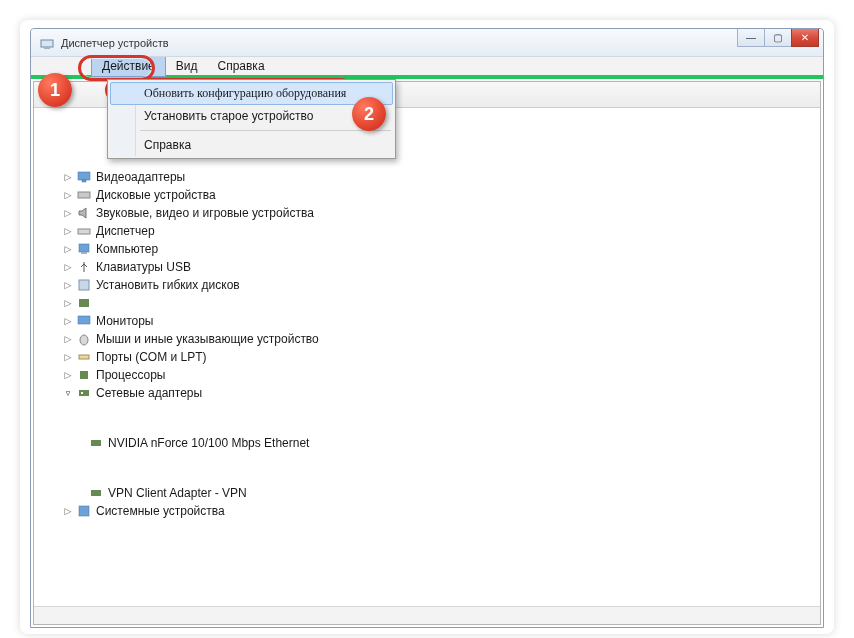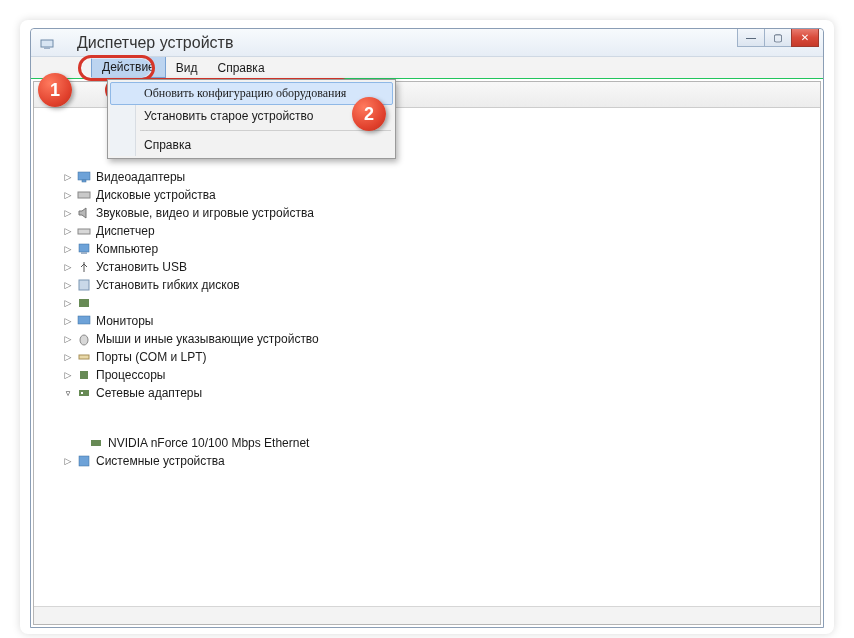--- a/index.html
+++ b/index.html
@@ -47,21 +47,21 @@
       padding-left: 8px;
       border-bottom: 1px solid #cfd8e3;
       border-radius: 4px 4px 0 0;
       position: relative;
     }
     .titlebar .app-icon {
       width: 16px; height: 16px;
       margin-right: 6px;
       display: flex; align-items: center; justify-content: center;
     }
-    .titlebar .title-text { color: #333; font-size: 16px; margin-left: 16px; }
+    .titlebar .title-text { color: #333; font-size: 11px; }
     .win-controls {
       position: absolute;
       right: 4px;
       top: 0;
       display: flex;
     }
     .win-btn {
       width: 28px; height: 18px;
       background: linear-gradient(#f2f6fb, #dce5f0);
       border: 1px solid #9fb2c9;
@@ -76,23 +76,23 @@
     .win-btn.close {
       background: linear-gradient(#e87b6f, #d94b3b 50%, #c63a2a);
       color: #fff;
       border-color: #9f3a2e;
     }
     
     
     .menubar {
       height: 22px;
       background: #f3f3f3;
-      border-bottom: 1px solid #22c55e;
-      display: flex;
-      align-items: flex-end;
+      border-bottom: 4px solid #22c55e;
+      display: flex;
+      align-items: center;
       padding-left: 20px;
     }
     .menu-item {
       padding: 3px 10px;
       color: #1a1a1a;
       cursor: default;
       display: flex;
       align-items: center;
     }
     .menu-item.active {
@@ -301,21 +301,21 @@
         <span class="node-label">Компьютер</span>
       </div>
 
       <div class="tree-node indent-1">
         <span class="expander">▷</span>
         <span class="node-icon">
             <svg width="14" height="14" viewBox="0 0 14 14">
               <path d="M7 2v10M7 4l-3 3M7 4l3 3" stroke="#555" fill="none"></path>
             </svg>
           </span>
-        <span class="node-label">Установить USB</span>
+        <span class="node-label">Клавиатуры USB</span>
       </div>
 
       <div class="tree-node indent-1">
         <span class="expander">▷</span>
         <span class="node-icon">
             <svg width="14" height="14" viewBox="0 0 14 14">
               <rect x="2" y="2" width="10" height="10" fill="#c9d8e8" stroke="#7a95b2"></rect>
             </svg>
           </span>
         <span class="node-label">Установить гибких дисков</span>
@@ -383,20 +383,28 @@
 
       <div class="tree-node indent-2">
         <span class="node-icon">
             <svg width="14" height="14" viewBox="0 0 14 14">
               <rect x="2" y="4" width="10" height="6" class="ico-chip"></rect>
             </svg>
           </span>
         <span class="node-label">NVIDIA nForce 10/100 Mbps Ethernet</span>
       </div>
 
+      <div class="tree-node indent-2">
+        <span class="node-icon">
+            <svg width="14" height="14" viewBox="0 0 14 14">
+              <rect x="2" y="4" width="10" height="6" class="ico-chip"></rect>
+            </svg>
+          </span>
+        <span class="node-label">VPN Client Adapter - VPN</span>
+      </div>
 
       <div class="tree-node indent-1">
         <span class="expander">▷</span>
         <span class="node-icon">
             <svg width="14" height="14" viewBox="0 0 14 14">
               <rect x="2" y="2" width="10" height="10" class="ico-monitor"></rect>
             </svg>
           </span>
         <span class="node-label">Системные устройства</span>
       </div>

